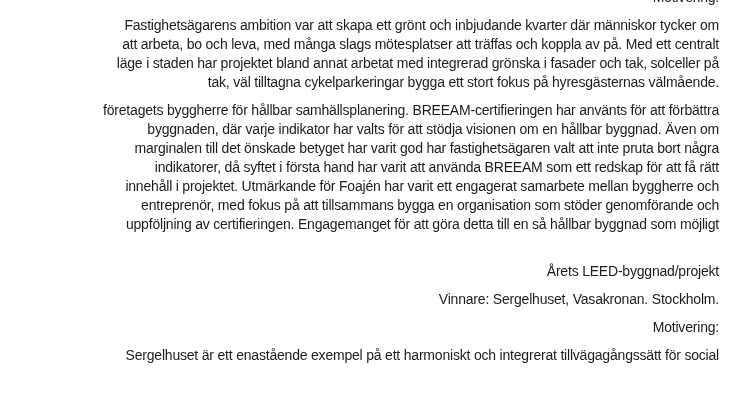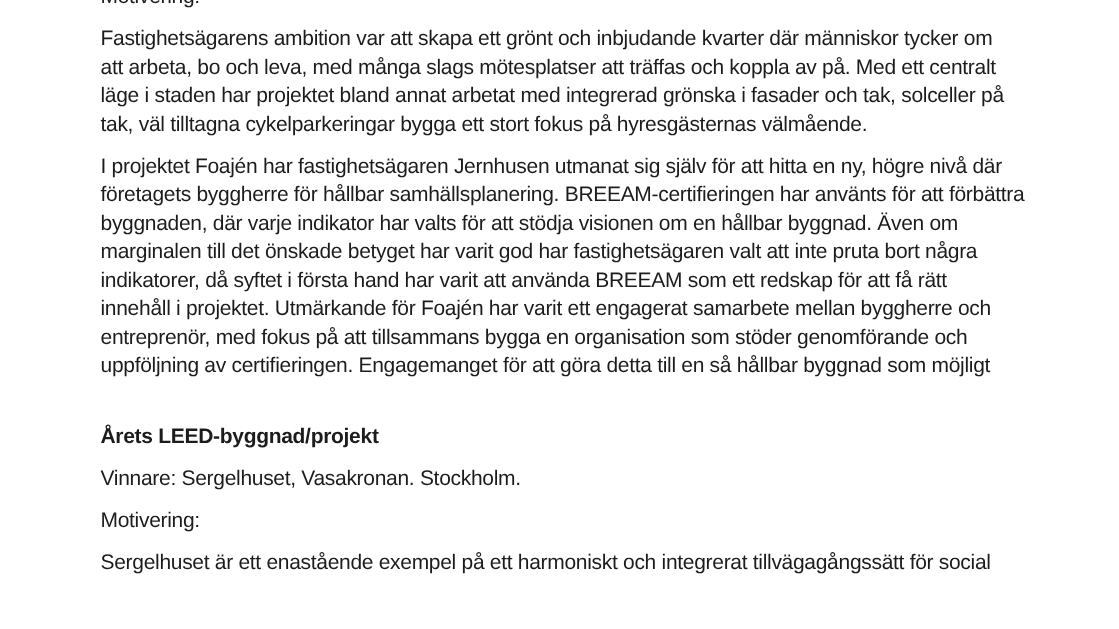--- a/index.html
+++ b/index.html
@@ -18,47 +18,47 @@
     margin-top: -12px;
     margin-left: 67px;
     width: 652px;
     color: #1c1c1c;
     font-size: 14px;
     line-height: 19px;
     letter-spacing: -0.2px;
   }
   .para {
     margin: 0 0 9px 0;
+    text-align: right;
   }
   .line {
     white-space: nowrap;
   }
   .section-heading {
     margin: 28px 0 9px 0;
-    font-weight: bold;
+    font-weight: normal;
   }
 </style>
 </head>
 <body>
 
 <div class="doc-page">
 
   <p class="para">
     <span class="line">Motivering:</span>
   </p>
 
   <div class="para">
     <div class="line">Fastighetsägarens ambition var att skapa ett grönt och inbjudande kvarter där människor tycker om</div>
     <div class="line">att arbeta, bo och leva, med många slags mötesplatser att träffas och koppla av på. Med ett centralt</div>
     <div class="line">läge i staden har projektet bland annat arbetat med integrerad grönska i fasader och tak, solceller på</div>
     <div class="line">tak, väl tilltagna cykelparkeringar bygga ett stort fokus på hyresgästernas välmående.</div>
   </div>
 
   <div class="para">
-    <div class="line">I projektet Foajén har fastighetsägaren Jernhusen utmanat sig själv för att hitta en ny, högre nivå där</div>
     <div class="line">företagets byggherre för hållbar samhällsplanering. BREEAM-certifieringen har använts för att förbättra</div>
     <div class="line">byggnaden, där varje indikator har valts för att stödja visionen om en hållbar byggnad. Även om</div>
     <div class="line">marginalen till det önskade betyget har varit god har fastighetsägaren valt att inte pruta bort några</div>
     <div class="line">indikatorer, då syftet i första hand har varit att använda BREEAM som ett redskap för att få rätt</div>
     <div class="line">innehåll i projektet. Utmärkande för Foajén har varit ett engagerat samarbete mellan byggherre och</div>
     <div class="line">entreprenör, med fokus på att tillsammans bygga en organisation som stöder genomförande och</div>
     <div class="line">uppföljning av certifieringen. Engagemanget för att göra detta till en så hållbar byggnad som möjligt</div>
   </div>
 
   <p class="para section-heading">

